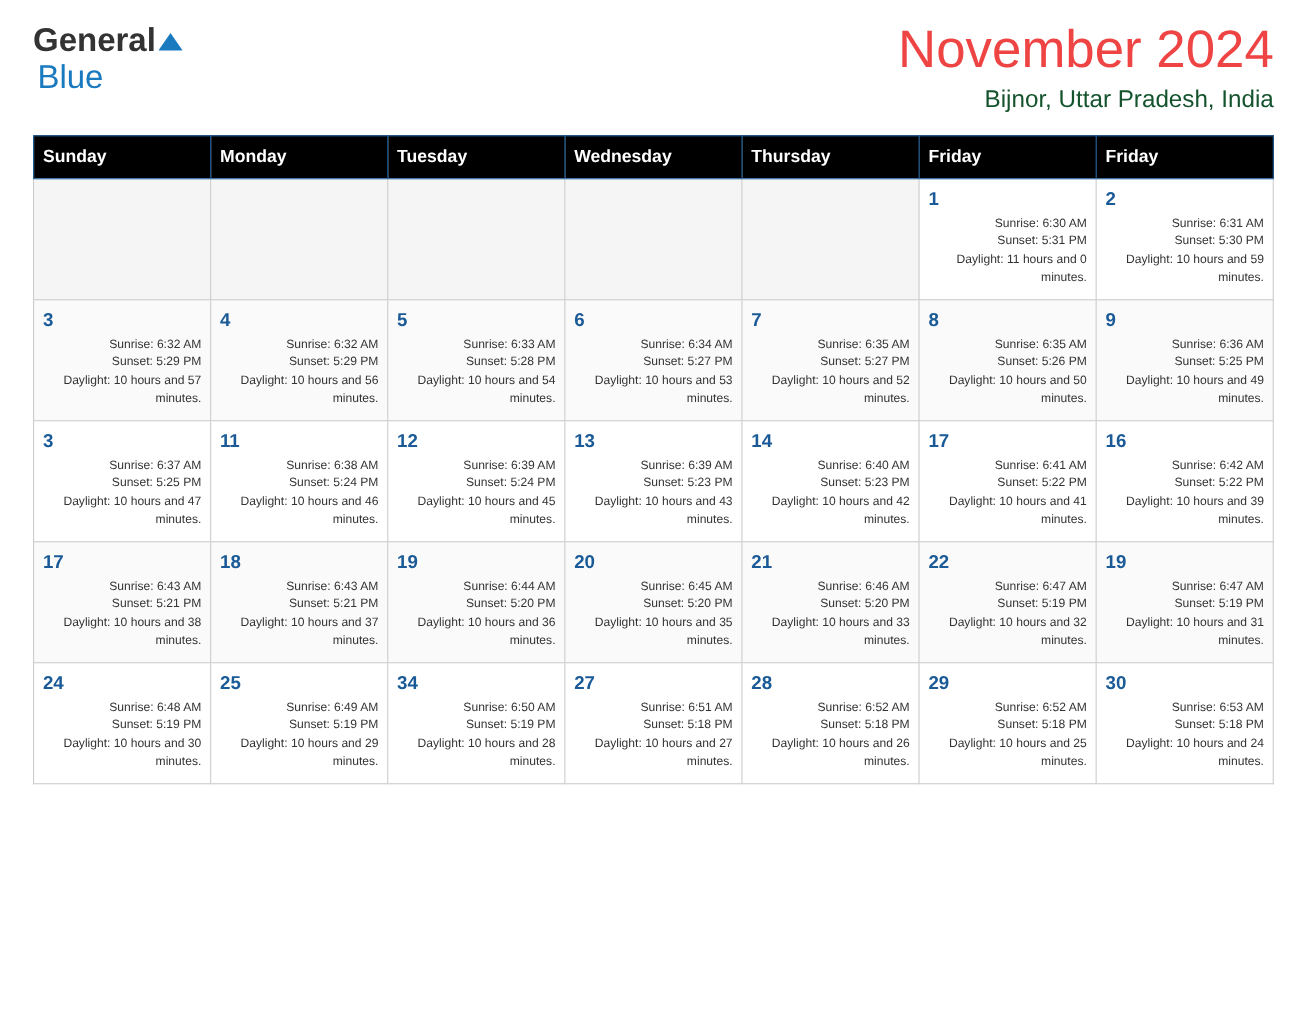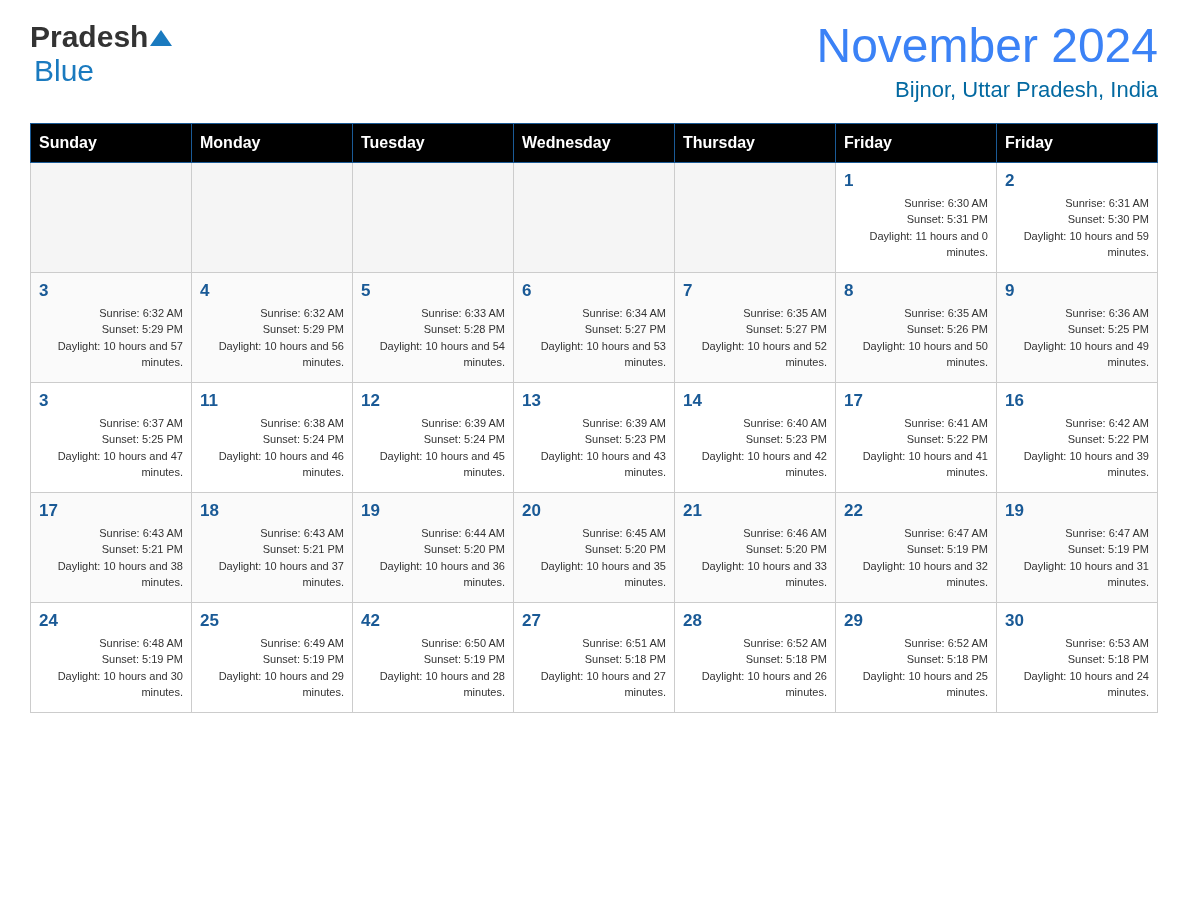--- a/index.html
+++ b/index.html
@@ -16,26 +16,26 @@
       justify-content: space-between;
       align-items: flex-start;
       margin-bottom: 20px;
     }
     .title-area {
       text-align: right;
     }
     .calendar-title {
       font-size: 48px;
       font-weight: normal;
-      color: #3b82f6;
+      color: #ef4444;
       line-height: 1.1;
     }
     .calendar-subtitle {
       font-size: 22px;
-      color: #0369a1;
+      color: #14532d;
       margin-top: 4px;
     }
     table {
       width: 100%;
       border-collapse: collapse;
       table-layout: fixed;
     }
     thead tr th {
       background-color: #000000;
       color: #fff;
@@ -84,21 +84,21 @@
       display: flex;
       align-items: center;
     }
   </style>
 </head>
 <body>
 
 <div class="header-area">
   <div class="logo-wrapper">
     <div class="logo-line1">
-      <span style="font-size:30px;font-weight:bold;color:#333;">Pradesh</span>
+      <span style="font-size:30px;font-weight:bold;color:#333;">General</span>
       <svg width="22" height="20" viewBox="0 0 22 20" style="margin-left:2px;margin-top:2px;">
         <polygon points="11,2 22,18 0,18" fill="#1a7abf"></polygon>
       </svg>
     </div>
     <div>
       <span style="font-size:30px;font-weight:normal;color:#1a7abf;margin-left:4px;">Blue</span>
     </div>
   </div>
   <div class="title-area">
     <div class="calendar-title">November 2024</div>
@@ -227,21 +227,21 @@
       <tr>
         <td>
           <span class="day-number">24</span>
           <div class="day-info">Sunrise: 6:48 AM<br>Sunset: 5:19 PM<br>Daylight: 10 hours and 30 minutes.</div>
         </td>
         <td>
           <span class="day-number">25</span>
           <div class="day-info">Sunrise: 6:49 AM<br>Sunset: 5:19 PM<br>Daylight: 10 hours and 29 minutes.</div>
         </td>
         <td>
-          <span class="day-number">42</span>
+          <span class="day-number">34</span>
           <div class="day-info">Sunrise: 6:50 AM<br>Sunset: 5:19 PM<br>Daylight: 10 hours and 28 minutes.</div>
         </td>
         <td>
           <span class="day-number">27</span>
           <div class="day-info">Sunrise: 6:51 AM<br>Sunset: 5:18 PM<br>Daylight: 10 hours and 27 minutes.</div>
         </td>
         <td>
           <span class="day-number">28</span>
           <div class="day-info">Sunrise: 6:52 AM<br>Sunset: 5:18 PM<br>Daylight: 10 hours and 26 minutes.</div>
         </td>

